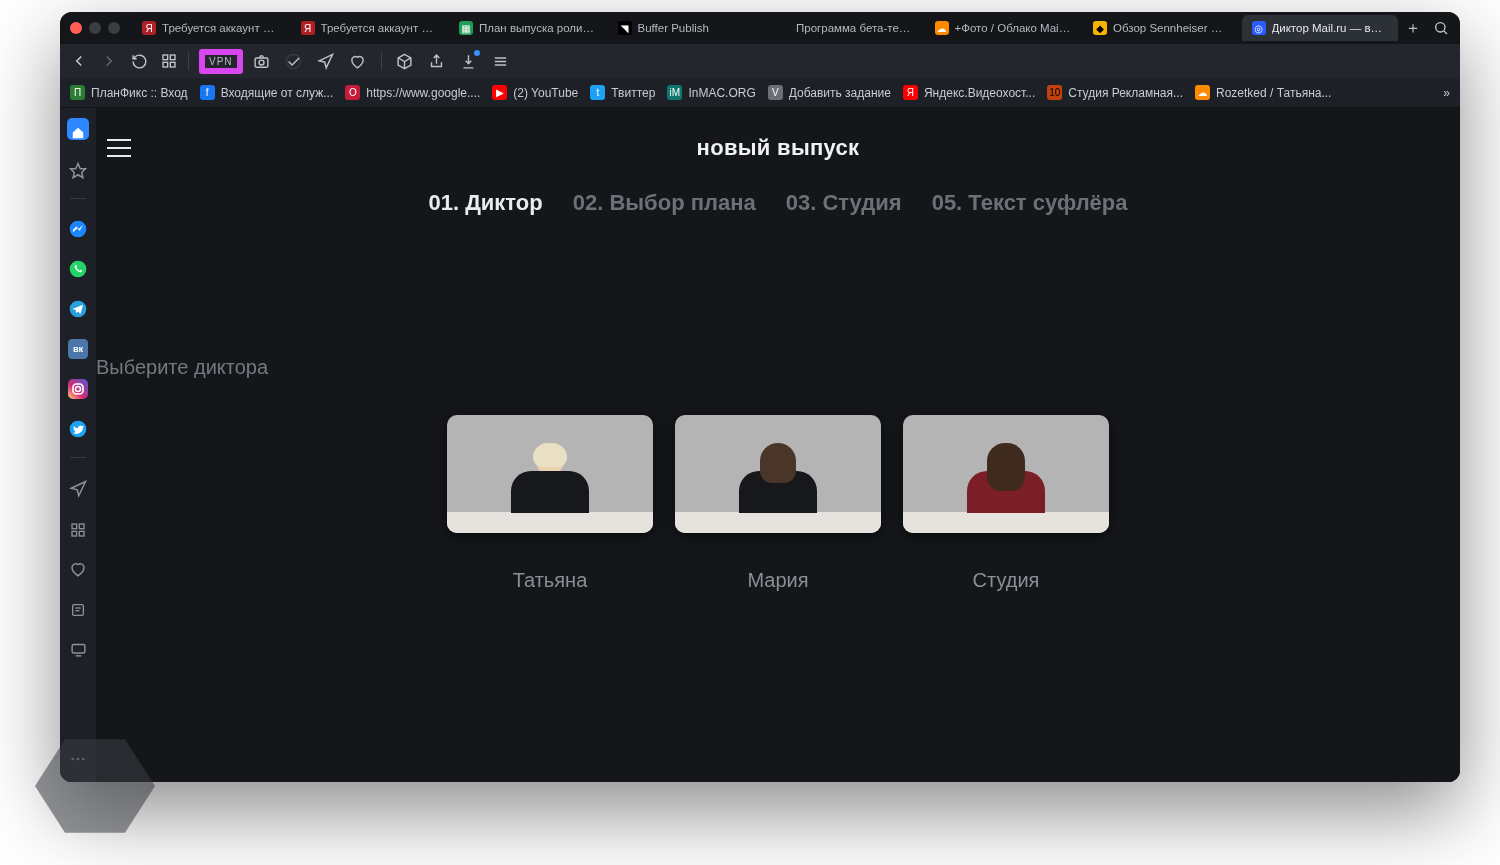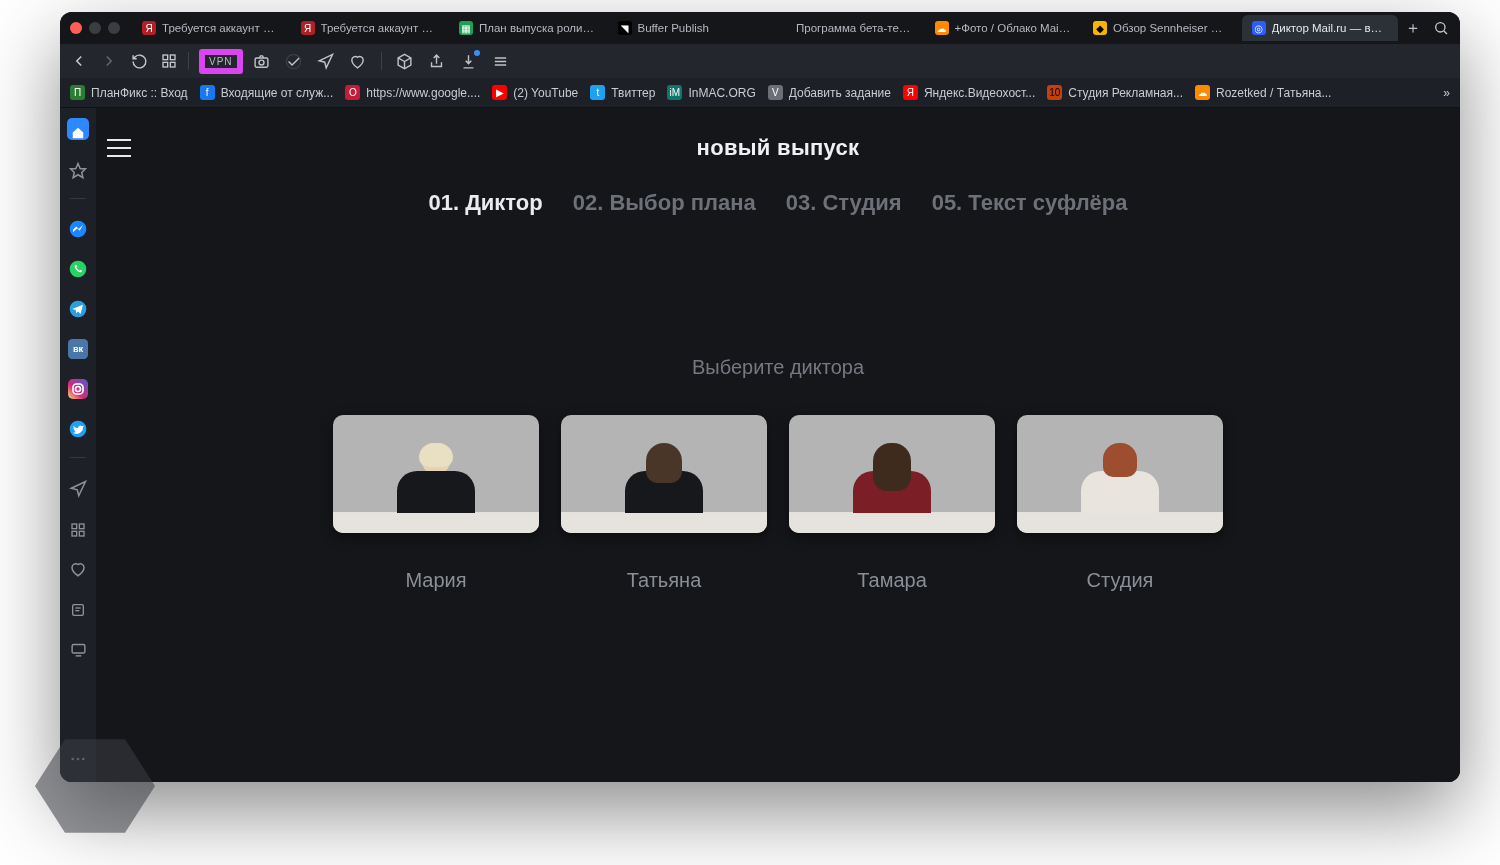--- a/index.html
+++ b/index.html
@@ -120,21 +120,21 @@
     }
     .steps {
       display:flex; justify-content:center; gap:30px;
       margin-top:22px;
       font-size:22px; font-weight:600;
     }
     .step { color:#6d7078; white-space:nowrap; }
     .step.active { color:#eaebef; }
 
     .choose-label {
-      text-align:center; color:#757881;
+      color:#757881;
       font-size:20px; margin-top:140px;
     }
     .cards {
       display:flex; justify-content:center; gap:22px;
       margin-top:36px;
     }
     .card {
       width:206px;
       display:flex; flex-direction:column; align-items:center;
     }
@@ -485,43 +485,32 @@
       <div class="cards">
         <div class="card">
           <div class="thumb">
             <div class="presenter">
                 <div class="hair"></div>
                 <div class="head"></div>
                 <div class="torso"></div>
               </div>
             <div class="desk"></div>
           </div>
-          <div class="card-name">Мария</div>
+          <div class="card-name">Татьяна</div>
         </div>
         <div class="card">
           <div class="thumb">
             <div class="presenter">
                 <div class="hair"></div>
                 <div class="head"></div>
                 <div class="torso"></div>
               </div>
             <div class="desk"></div>
           </div>
-          <div class="card-name">Татьяна</div>
-        </div>
-        <div class="card">
-          <div class="thumb">
-            <div class="presenter">
-                <div class="hair"></div>
-                <div class="head"></div>
-                <div class="torso"></div>
-              </div>
-            <div class="desk"></div>
-          </div>
-          <div class="card-name">Тамара</div>
+          <div class="card-name">Мария</div>
         </div>
         <div class="card">
           <div class="thumb">
             <div class="presenter">
                 <div class="hair"></div>
                 <div class="head"></div>
                 <div class="torso"></div>
               </div>
             <div class="desk"></div>
           </div>

